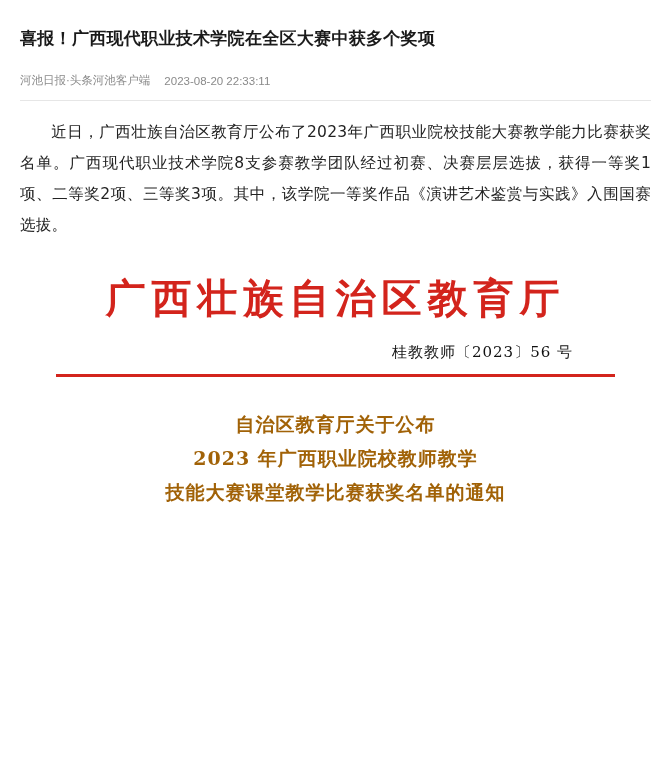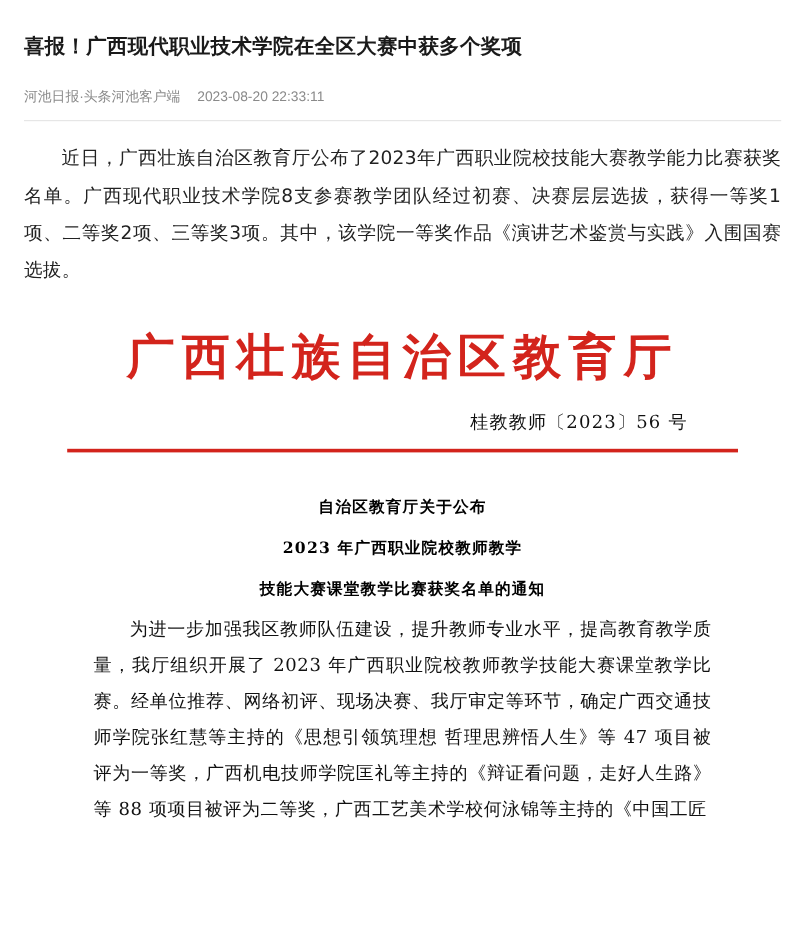--- a/index.html
+++ b/index.html
@@ -92,23 +92,23 @@
   }
   .doc-redline {
     height: 3px;
     background: #d3241c;
     margin-top: 12px;
   }
   .doc-title {
     text-align: center;
     font-family: "DejaVu Serif", serif;
     font-weight: bold;
-    font-size: 13px;
+    font-size: 19px;
     line-height: 34px;
-    color: #000000;
+    color: #a16207;
     margin-top: 30px;
     letter-spacing: 1px;
   }
   .doc-salutation {
     font-family: "DejaVu Serif", serif;
     font-size: 15px;
     line-height: 30px;
     color: #111;
     margin-top: 28px;
     padding-left: 22px;
@@ -152,17 +152,16 @@
 
     <div class="doc-redline"></div>
 
     <div class="doc-title">
       <div>自治区教育厅关于公布</div>
       <div>2023 年广西职业院校教师教学</div>
       <div>技能大赛课堂教学比赛获奖名单的通知</div>
     </div>
 
 
-    <div class="doc-body"><span class="indent"></span><span>为进一步加强我区教师队伍建设，提升教师专业水平，提高教育教学质量，我厅组织开展了 2023 年广西职业院校教师教学技能大赛课堂教学比赛。经单位推荐、网络初评、现场决赛、我厅审定等环节，确定广西交通技师学院张红慧等主持的《思想引领筑理想 哲理思辨悟人生》等 47 项目被评为一等奖，广西机电技师学院匡礼等主持的《辩证看问题，走好人生路》等 88 项项目被评为二等奖，广西工艺美术学校何泳锦等主持的《中国工匠</span></div>
 
   </div>
 
 </div>
 
 </body></html>

